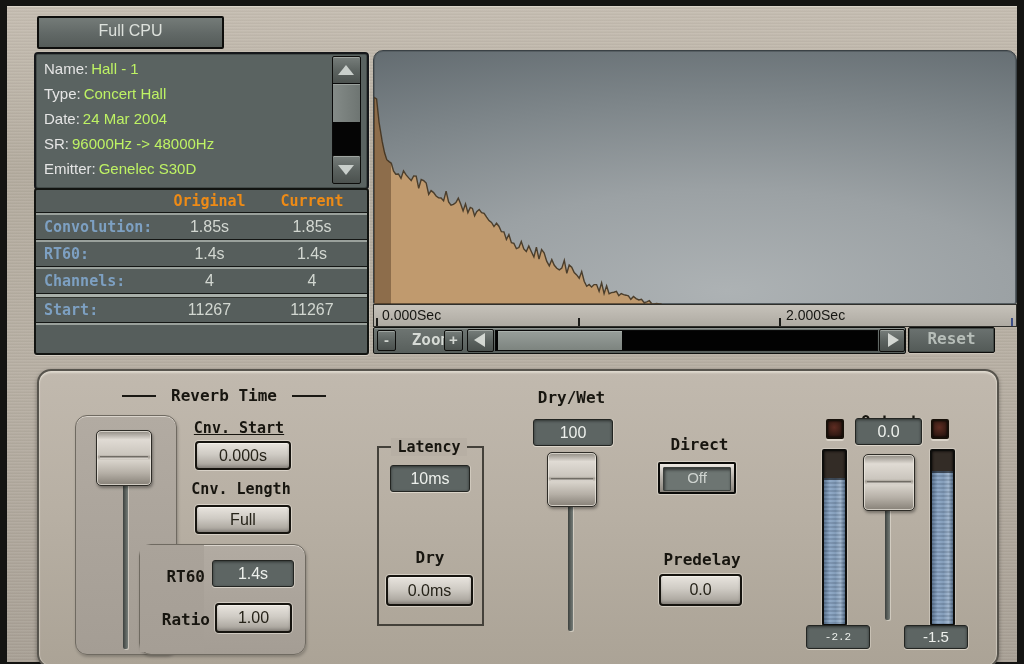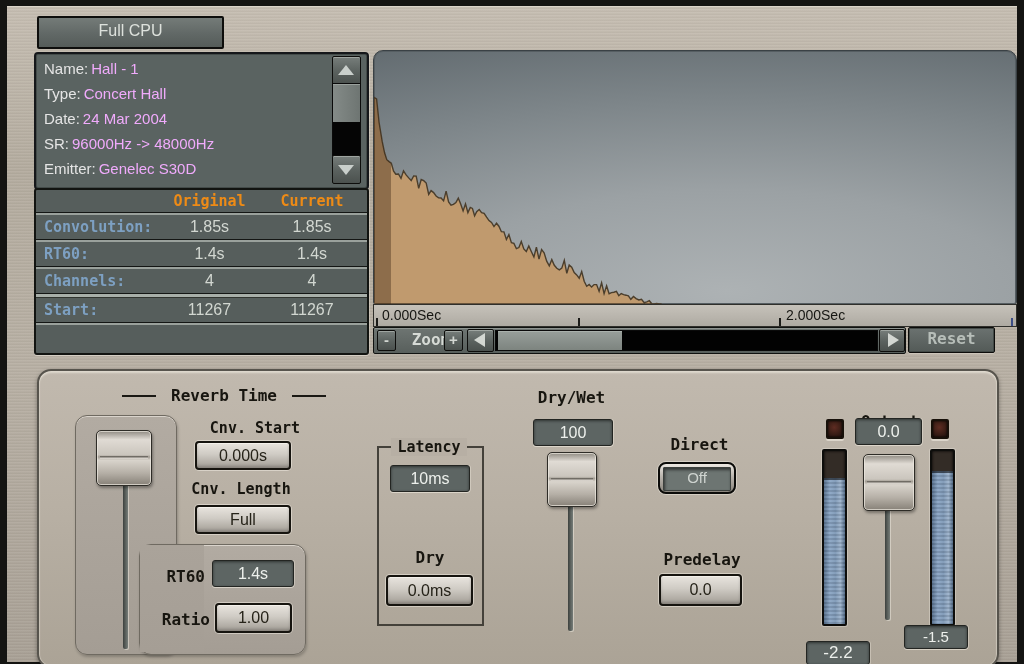--- a/index.html
+++ b/index.html
@@ -37,21 +37,21 @@
        background:repeating-linear-gradient(180deg,rgba(0,0,0,.10) 0 2px,rgba(255,255,255,.05) 2px 4px);}
   .darkbtn{background:linear-gradient(180deg,#777e7b 0%,#5a615e 55%,#4b514e 100%);
        border:1px solid #0d0d0b;border-radius:2px;
        box-shadow:inset 0 1px 0 rgba(200,206,200,.5);}
   .tri{width:0;height:0;position:absolute;}
   
   #info-panel{left:27px;top:46px;width:331px;height:134px;background:#5a6361;border:2px solid #15171a;
        border-radius:4px;box-shadow:0 1px 0 rgba(245,240,230,.5),1px 0 0 rgba(245,240,230,.3),inset 0 0 0 1px #434b49;}
   .info-line{height:25px;line-height:25px;padding-left:8px;white-space:nowrap;font-size:15px;}
   .info-label{color:#e5e5e5;}
-  .info-value{color:#f0abfc;margin-left:3px;}
+  .info-value{color:#bef264;margin-left:3px;}
   
   #stats{left:27px;top:182px;width:331px;height:163px;background:#565e5c;border:2px solid #121411;border-radius:3px;
        box-shadow:0 1px 0 rgba(245,240,230,.5),1px 0 0 rgba(245,240,230,.3);}
   .trow{display:flex;align-items:center;height:24px;}
   .trow .tl{flex:0 0 118px;padding-left:8px;font-family:"DejaVu Sans Mono",monospace;font-weight:bold;font-size:15px;color:#7da0c2;}
   .trow .tc1{flex:0 0 95px;text-align:center;font-size:16px;color:#d2d7d1;}
   .trow .tc2{flex:1;text-align:center;font-size:16px;color:#d2d7d1;}
   .thead{height:22px;}
   .thead .tc1,.thead .tc2{font-family:"DejaVu Sans Mono",monospace;font-weight:bold;font-size:15px;color:#ee8b16;}
   .tdiv{height:3px;background:linear-gradient(180deg,#141614 0 34%,#9aa19c 34% 100%);}
@@ -197,21 +197,21 @@
       <span class="dash" style="right:-2px;"></span>
     </div>
 
     <div class="abs lpanel" style="left:36px;top:44px;width:100px;height:238px;border-radius:12px;"></div>
     <div class="abs lpanel" style="left:100px;top:173px;width:165px;height:109px;border-radius:12px;"></div>
     <div class="abs" style="left:101px;top:174px;width:64px;height:107px;background:linear-gradient(180deg,#aaa39a,#a59e95);"></div>
 
     <div class="abs ftrack" style="left:84px;top:106px;width:5px;height:172px;"></div>
     <div class="abs fader" style="left:57px;top:59px;width:54px;height:54px;"></div>
 
-    <div class="abs plabel" style="left:160px;top:48px;width:112px;">Cnv. Start</div>
+    <div class="abs plabel" style="left:144px;top:48px;width:112px;text-decoration:underline;">Cnv. Start</div>
     <div class="abs metal-btn" style="left:156px;top:70px;width:92px;height:25px;line-height:25px;">0.000s</div>
 
     <div class="abs plabel" style="left:142px;top:109px;width:120px;">Cnv. Length</div>
     <div class="abs metal-btn" style="left:156px;top:134px;width:92px;height:25px;line-height:25px;">Full</div>
 
     <div class="abs plabel" style="left:112px;top:196px;width:54px;text-align:right;font-size:16px;">RT60</div>
     <div class="abs lcd" style="left:173px;top:189px;width:80px;height:25px;line-height:25px;">1.4s</div>
 
     <div class="abs plabel" style="left:113px;top:239px;width:58px;text-align:right;font-size:16px;">Ratio</div>
     <div class="abs metal-btn" style="left:176px;top:232px;width:73px;height:26px;line-height:26px;">1.00</div>
@@ -221,21 +221,21 @@
     <div class="abs lcd" style="left:351px;top:94px;width:78px;height:25px;line-height:25px;">10ms</div>
     <div class="abs plabel" style="left:365px;top:177px;width:52px;font-size:16px;">Dry</div>
     <div class="abs metal-btn" style="left:347px;top:204px;width:83px;height:27px;line-height:27px;">0.0ms</div>
 
     <div class="abs plabel" style="left:485px;top:17px;width:95px;font-size:16px;">Dry/Wet</div>
     <div class="abs lcd" style="left:494px;top:48px;width:78px;height:25px;line-height:25px;">100</div>
     <div class="abs ftrack" style="left:529px;top:130px;width:5px;height:130px;"></div>
     <div class="abs fader" style="left:508px;top:81px;width:48px;height:53px;"></div>
 
     <div class="abs plabel" style="left:618px;top:64px;width:85px;font-size:16px;">Direct</div>
-    <div class="abs" style="left:619px;top:91px;width:78px;height:32px;border:2px solid #0b0b09;border-radius:8px;
+    <div class="abs" style="left:619px;top:91px;width:78px;height:32px;border:2px solid #0b0b09;border-radius:2px;
                 background:linear-gradient(180deg,#ece8e2 0%,#b9b4ad 45%,#8a857d 100%);padding:3px;box-sizing:border-box;
                 box-shadow:0 0 0 1px rgba(240,235,225,.5);">
       <div style="height:100%;background:#6d7572;border:1px solid #3b403d;border-radius:1px;
                   box-shadow:inset 1px 2px 3px rgba(0,0,0,.55);color:#ced3cf;font-size:15px;text-align:center;line-height:20px;">Off</div>
     </div>
 
     <div class="abs plabel" style="left:618px;top:179px;width:90px;font-size:16px;">Predelay</div>
     <div class="abs metal-btn" style="left:620px;top:203px;width:79px;height:28px;line-height:28px;">0.0</div>
 
     <div class="abs plabel" style="left:815px;top:17px;width:72px;font-size:16px;margin-top:24px;">Output</div>
@@ -246,18 +246,18 @@
     <div class="abs meter" id="meter-left" style="left:783px;top:78px;width:21px;height:173px;">
       <div class="fill" style="height: 84.5%;"></div>
     </div>
     <div class="abs meter" id="meter-right" style="left:891px;top:78px;width:21px;height:173px;">
       <div class="fill" style="height: 88.5%;"></div>
     </div>
 
     <div class="abs ftrack" style="left:846px;top:135px;width:5px;height:114px;"></div>
     <div class="abs fader" style="left:824px;top:83px;width:50px;height:55px;"></div>
 
-    <div class="abs lcd" style="left:767px;top:270px;width:62px;height:22px;line-height:22px;font-size:17px;">-2.2</div>
+    <div class="abs lcd" style="left:767px;top:254px;width:62px;height:22px;line-height:22px;font-size:11px;font-family:Liberation Mono, monospace;">-2.2</div>
     <div class="abs lcd" style="left:865px;top:254px;width:62px;height:22px;line-height:22px;font-size:15px;">-1.5</div>
 
   </div>
 </div>
 </div>
 
 </body></html>

